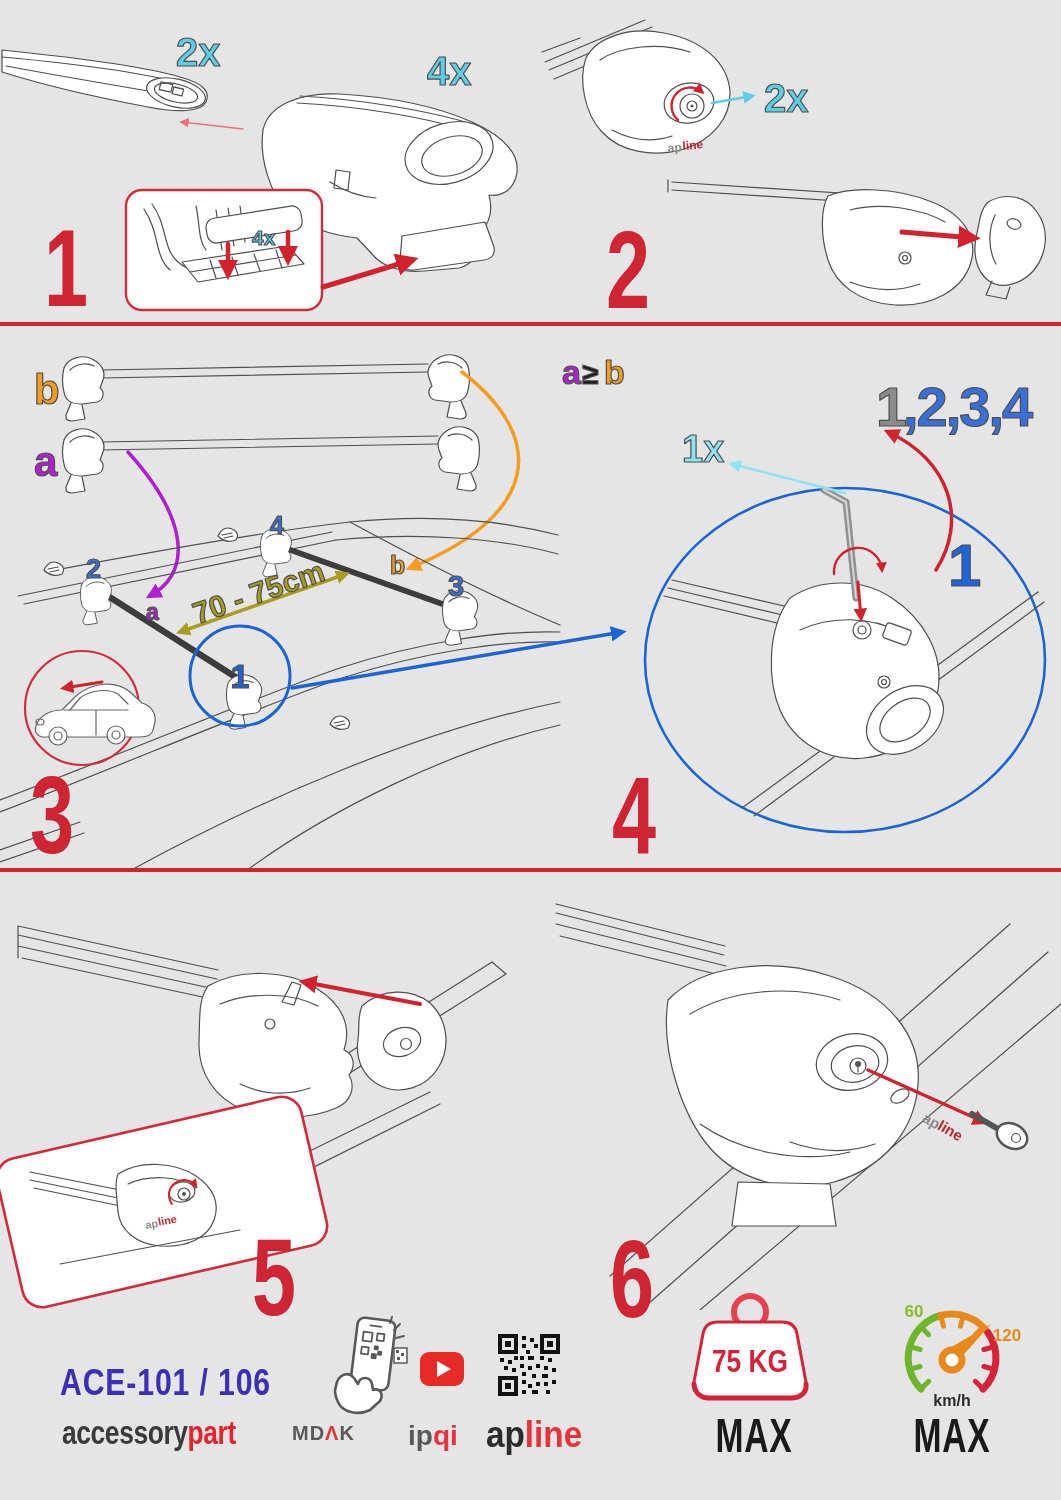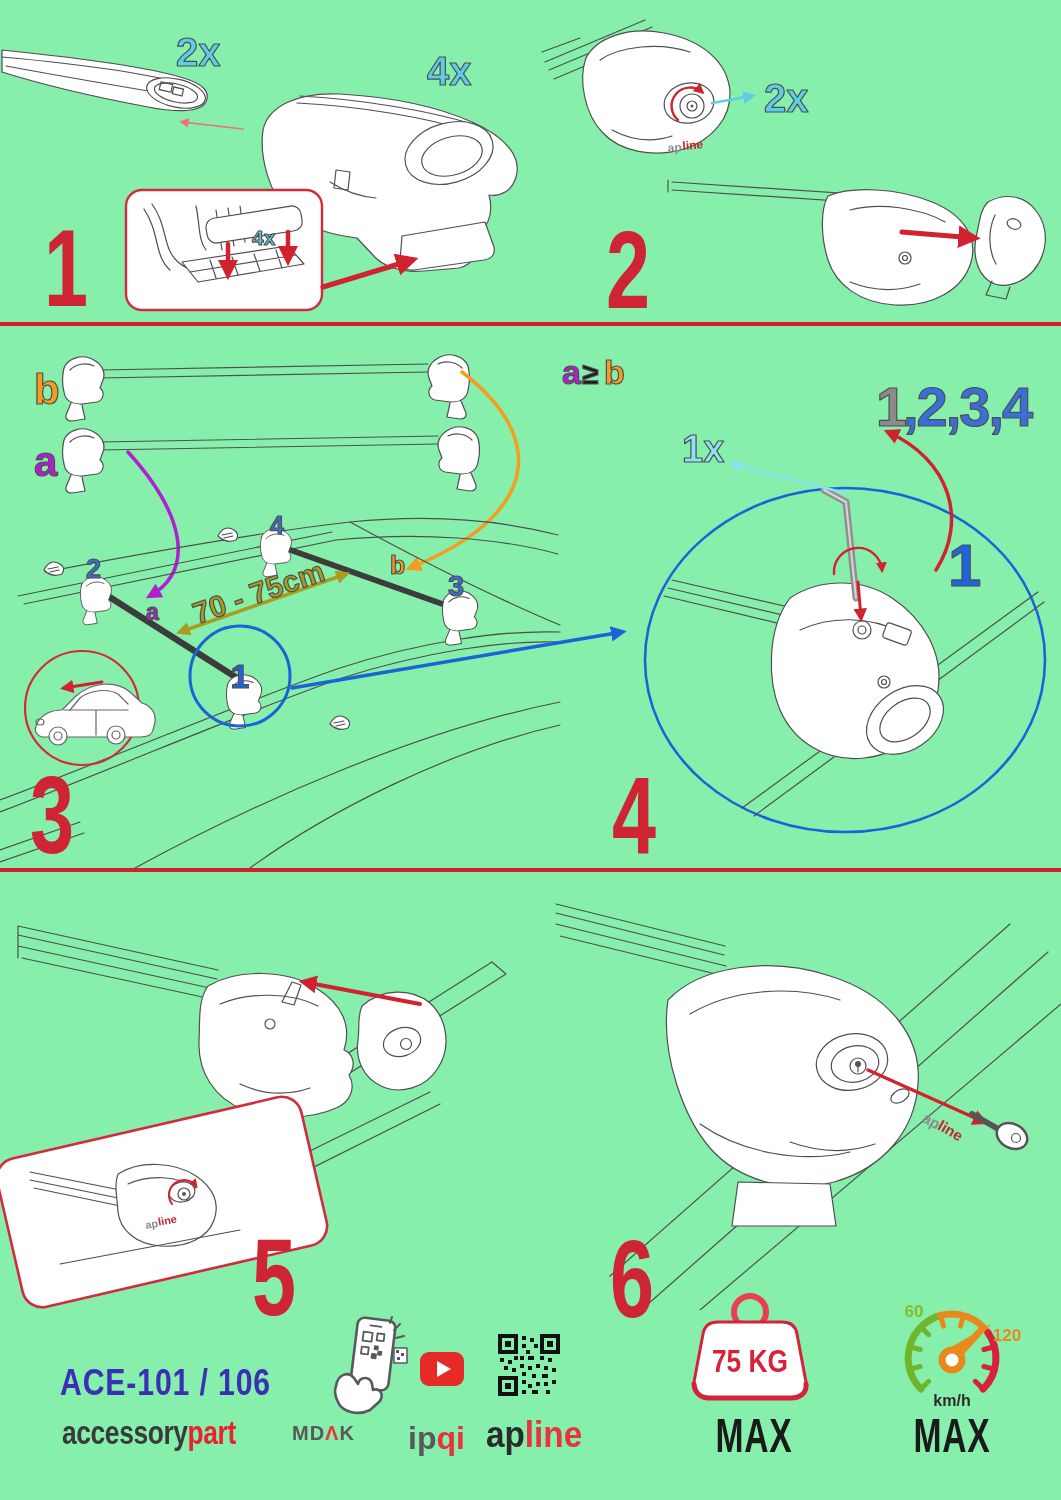--- a/index.html
+++ b/index.html
@@ -1,32 +1,32 @@
 <!DOCTYPE html>
 <html><head>
 <meta charset="utf-8">
 <style>
   html,body{margin:0;padding:0;background:#fff;}
-  .page{position:relative;width:1061px;height:1500px;background:#86efac;overflow:hidden;
+  .page{position:relative;width:1061px;height:1500px;background:#e5e5e5;overflow:hidden;
         font-family:"Liberation Sans",sans-serif;}
   .band{position:absolute;left:0;}
   .divider{position:absolute;left:0;width:1061px;height:4px;background:#d2212f;}
   .step-num{position:absolute;color:#cf2433;font-weight:700;font-size:110px;line-height:0.78;
             transform:scaleX(.72);transform-origin:top left;letter-spacing:-2px;}
   svg text{font-family:"Liberation Sans",sans-serif;font-weight:700;}
   .footer-item{position:absolute;}
   .model{left:60px;top:1362px;font-size:36px;font-weight:700;color:#3b2fb5;
          transform:scaleX(.84);transform-origin:left top;letter-spacing:1px;}
   .brand{left:62px;top:1414px;font-size:33px;font-weight:700;letter-spacing:-.5px;
          transform:scaleX(.8);transform-origin:left top;}
   .brand .b1{color:#3a3a3c;} .brand .b2{color:#e8232e;}
   .logo{font-weight:700;transform-origin:left top;}
   .mdak{left:292px;top:1422px;font-size:20px;color:#58595b;letter-spacing:1px;}
   .mdak .red{color:#e8323c;}
-  .ipqi{left:408px;top:1420px;font-size:32px;color:#58595b;}
+  .ipqi{left:408px;top:1420px;font-size:28px;color:#58595b;}
   .ipqi .red{color:#e8323c;}
   .apline{left:486px;top:1414px;font-size:37px;transform:scaleX(.9);color:#2b2b2b;}
   .apline .red{color:#e8323c;}
   .maxlabel{position:absolute;width:120px;text-align:center;font-size:48px;font-weight:700;
             color:#1a1a1a;transform:scaleX(.7);transform-origin:center top;letter-spacing:1px;}
 </style>
 </head>
 <body>
 
 <div class="page">

